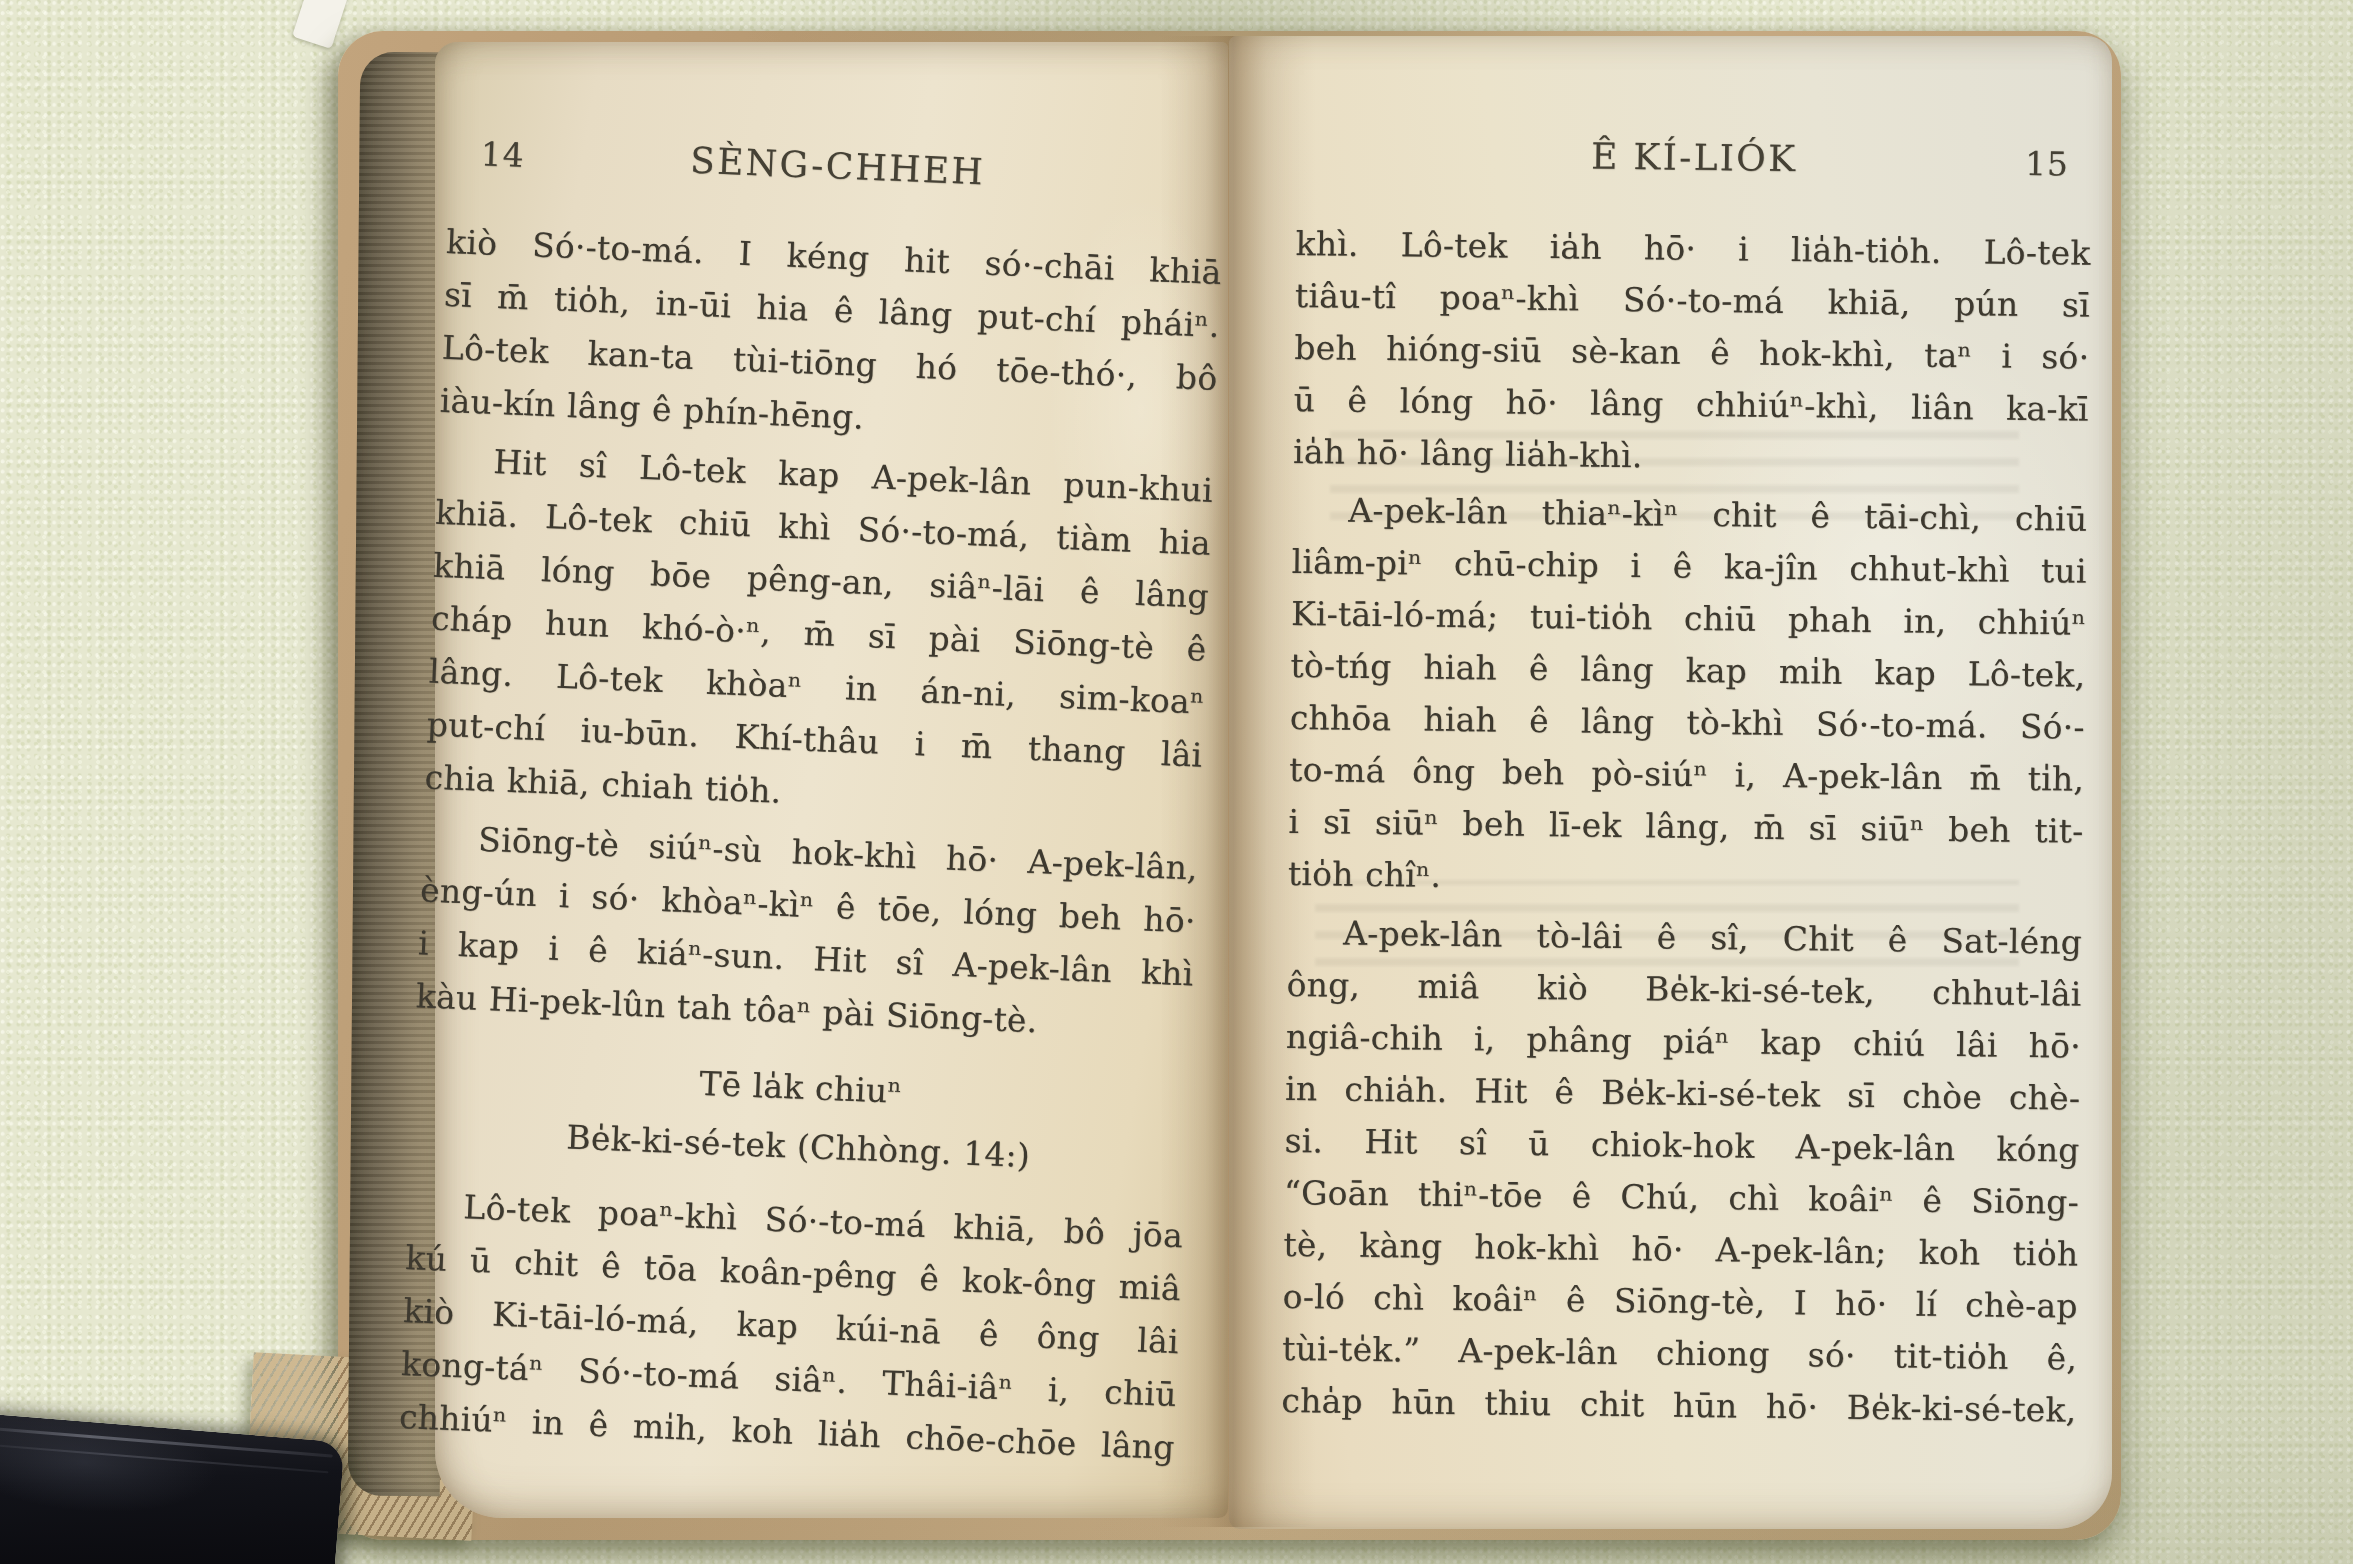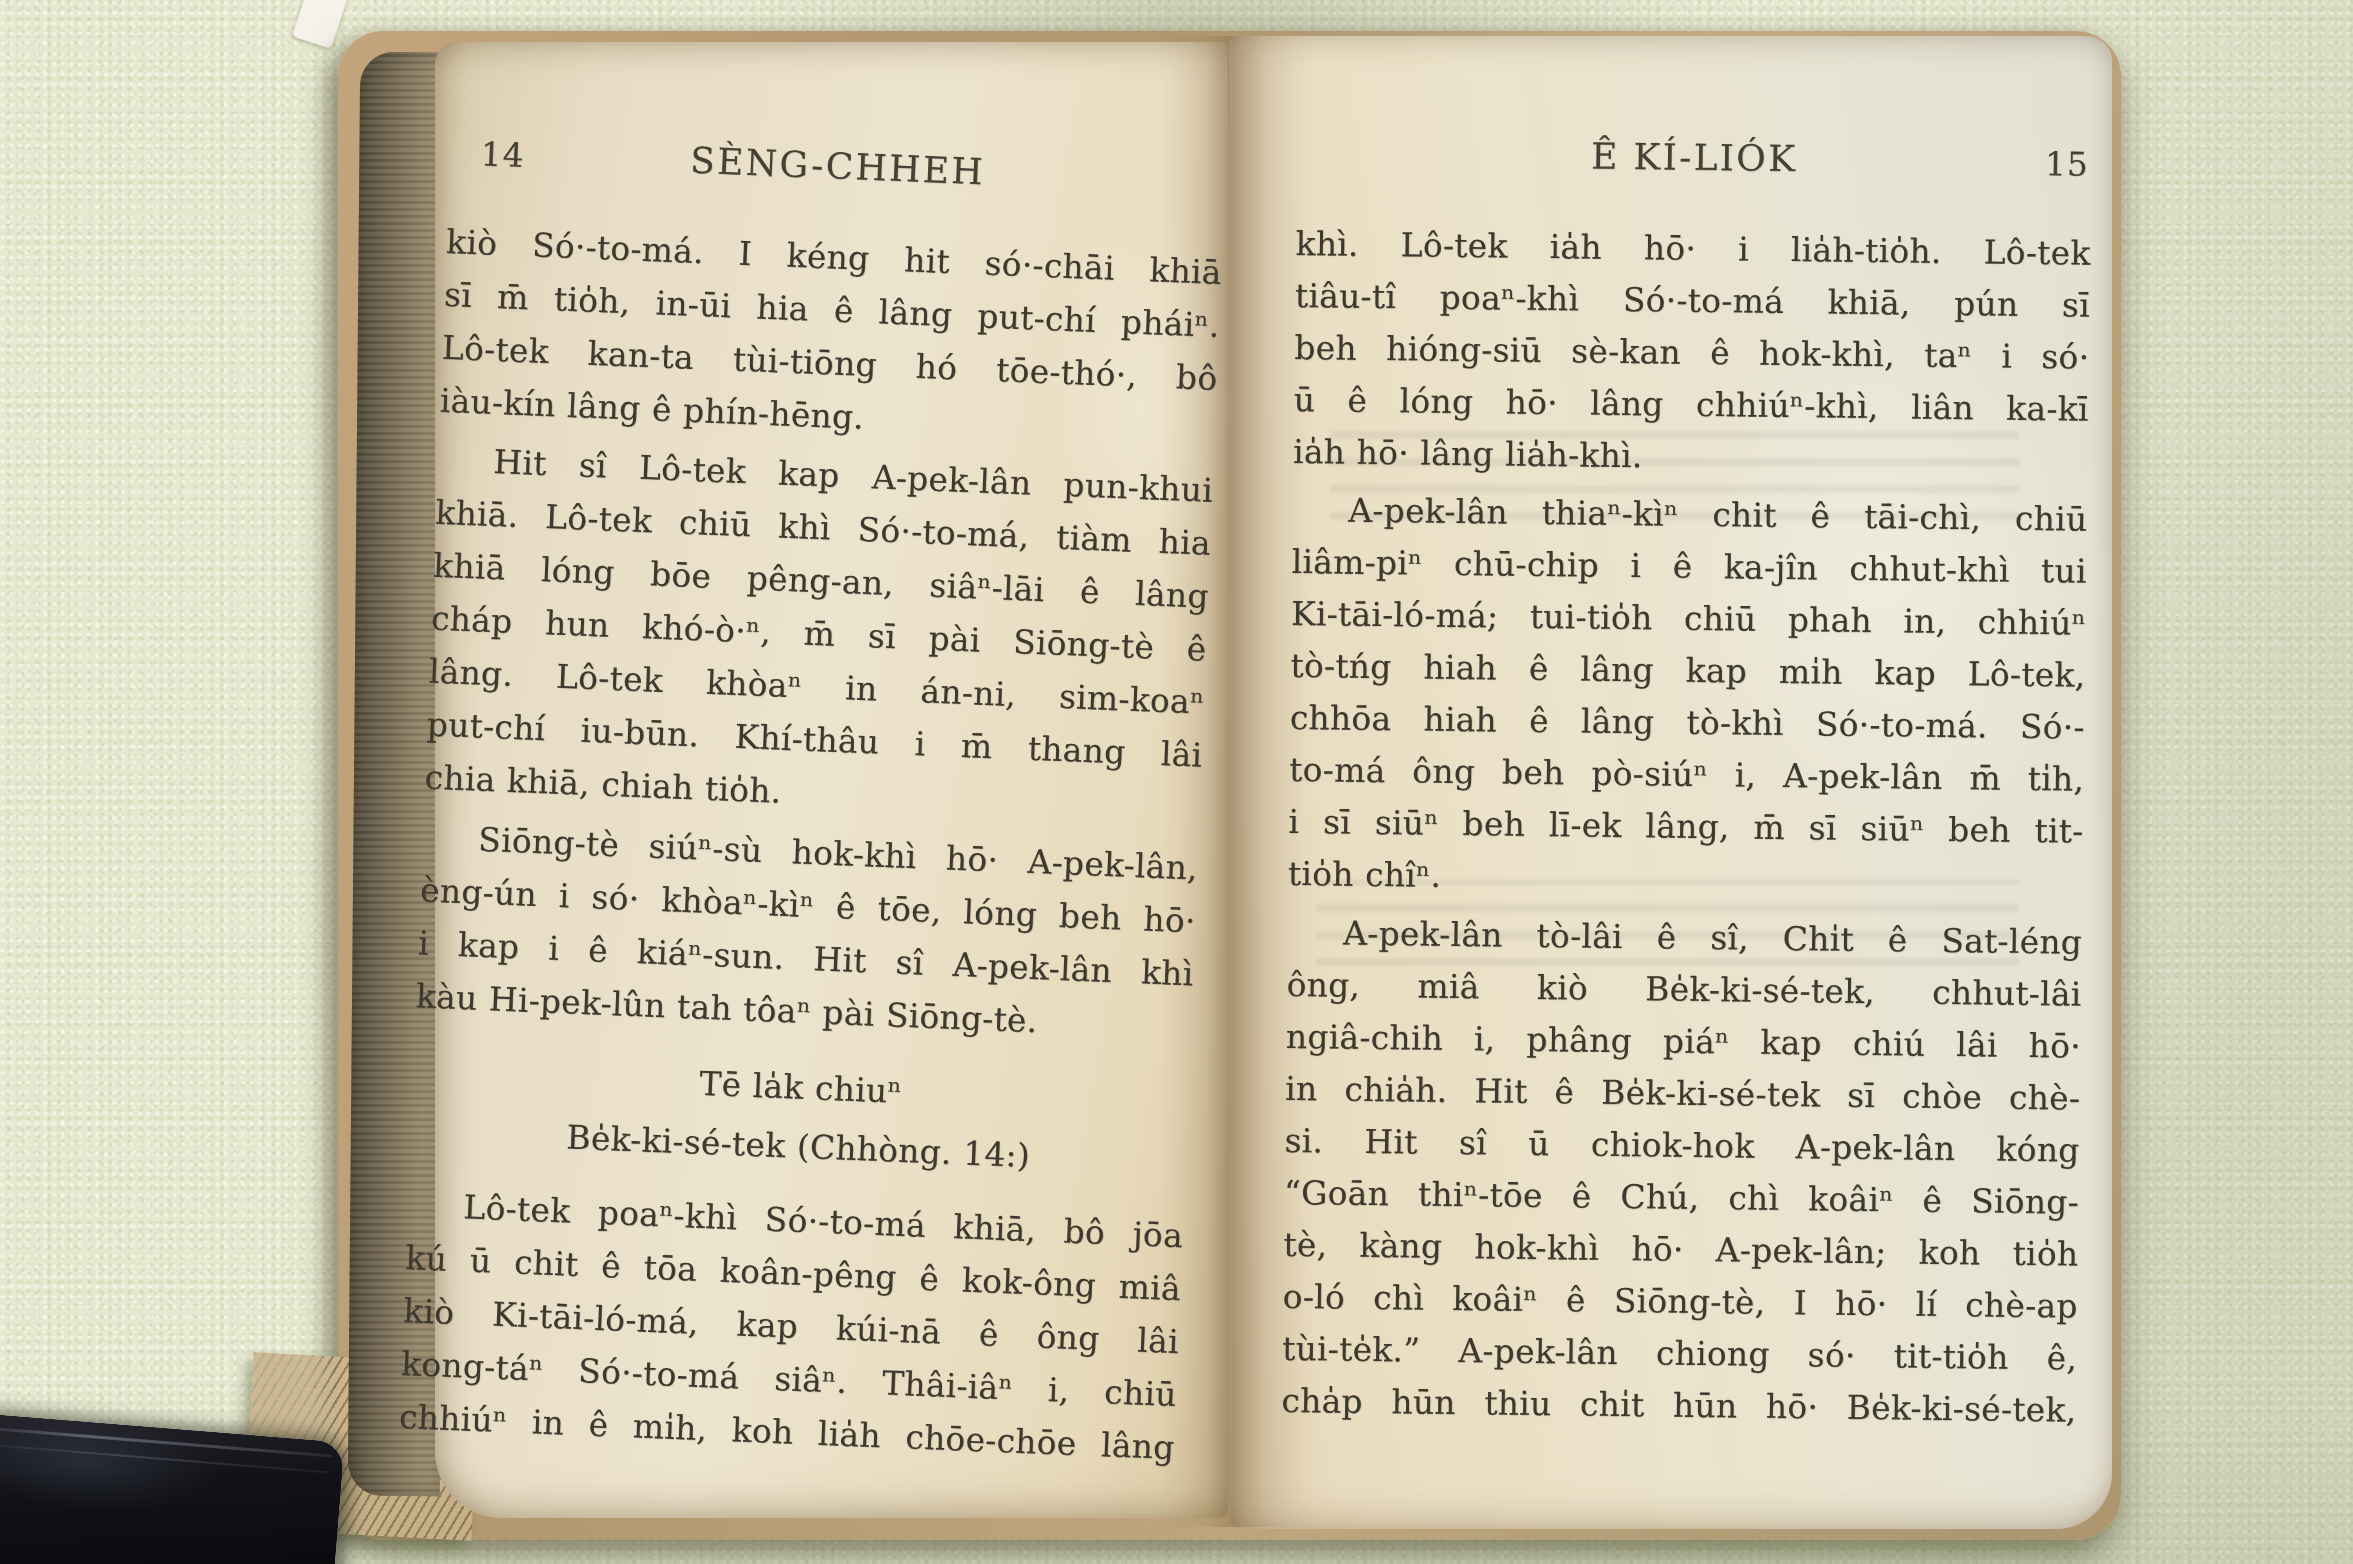--- a/index.html
+++ b/index.html
@@ -71,21 +71,21 @@
     text-shadow:0.4px 0.4px 1px rgba(66,58,44,.45);}
   .textcol .lines{margin-top:36px;}
   .tc-left{left:451px;top:124px;width:776px;transform:rotate(2.3deg);transform-origin:0 0;
     font-size:33px;line-height:53px;}
   .tc-right{left:1297px;top:127px;width:795px;transform:rotate(.7deg);transform-origin:0 0;
     font-size:33px;line-height:52px;}
   .pg-header{position:relative;height:55px;font-size:36px;letter-spacing:2.3px;color:#454135;}
   .pg-header .title{display:block;text-align:center;}
   .pg-header .pnum{position:absolute;top:1.6px;font-size:33px;letter-spacing:0.8px;}
   .tc-left .pnum{left:31px;}
-  .tc-right .pnum{right:3px;}
+  .tc-right .pnum{right:23px;}
   .ln{text-align:justify;text-align-last:justify;letter-spacing:0.2px;word-spacing:0.8px;}
   .ln.jind{text-indent:56px;margin-top:6.3px;}
   .ln.end{text-align-last:left;}
   .ln.h{text-align:center;text-align-last:center;margin:23.5px 0 4.7px;}
   .ln.hsub{text-align:center;text-align-last:center;margin:6.3px 0 20.3px;}
   
   .leather{position:absolute;z-index:8;left:-22px;top:1413px;width:368px;height:203px;
     transform:rotate(4.6deg);transform-origin:0 0;border-radius:6.3px 28px 0 0;
     background:
       radial-gradient(ellipse 60% 40% at 30% 20%, rgba(90,95,110,.28), transparent 60%),

